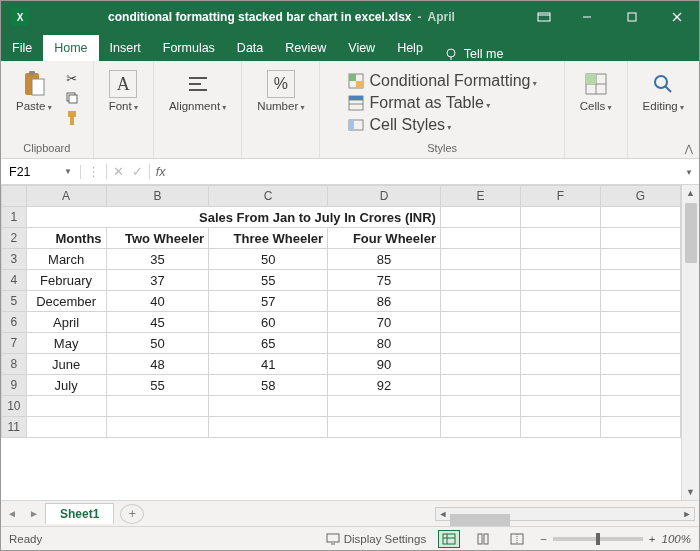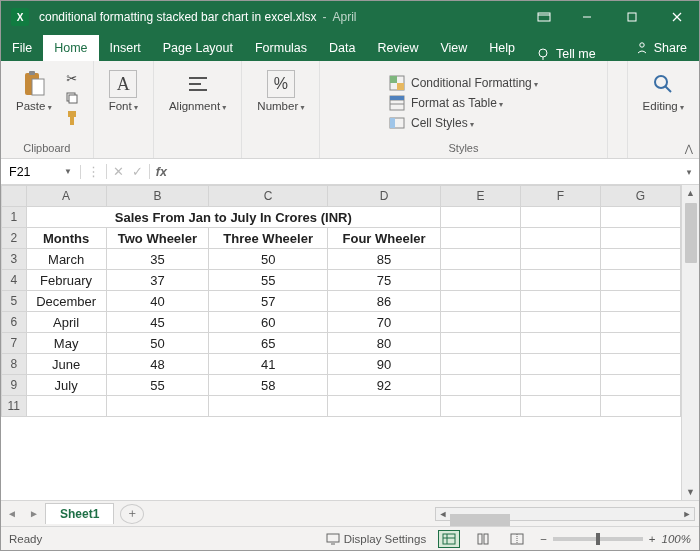--- a/index.html
+++ b/index.html
@@ -2,21 +2,21 @@
 <html><head>
 <meta charset="utf-8">
 <style>
   * { box-sizing: border-box; margin: 0; padding: 0; font-family: "Segoe UI", Arial, sans-serif; }
   body { width: 700px; height: 551px; background: #f0f0f0; overflow: hidden; }
   .window { width: 700px; height: 551px; background: #fff; display: flex; flex-direction: column; border: 1px solid #999; }
 
   
   .titlebar { height: 32px; background: #1e6f46; display: flex; align-items: center; color: #fff; font-size: 12px; padding-left: 10px; }
   .titlebar .excel-icon { width: 18px; height: 18px; background: #107c41; margin-right: 10px; display:flex; align-items:center; justify-content:center; color:#fff; font-weight:bold; font-size:10px; border-radius:2px;}
-  .titlebar .title-group { flex: 1; display:flex; gap:6px; align-items:center;}
+  .titlebar .title-group { flex: 1; display:flex; justify-content:center; gap:6px; align-items:center;font-weight:bold;}
   .titlebar .doc { color: #fff; }
   .titlebar .app { color: rgba(255,255,255,0.7); }
   .titlebar .winctrls { display: flex; }
   .titlebar .winctrls div { width: 45px; height: 32px; display:flex; align-items:center; justify-content:center; color:#fff; cursor:pointer; font-size:12px;}
   .titlebar .winctrls .ribbonopt { width:40px; }
 
   
   .tabs { height: 28px; background: #1e6f46; display: flex; align-items: flex-end; color: #fff; font-size: 12.5px; }
   .tabs .tab { padding: 6px 11px; cursor: pointer; }
   .tabs .tab.active { background: #fff; color: #1e6f46; }
@@ -28,43 +28,43 @@
   .ribbon { height: 98px; background: #f3f2f1; border-bottom: 1px solid #d6d6d6; display: flex; font-size: 11px; color:#444; position:relative;}
   .ribbon .group { border-right: 1px solid #e1e1e1; padding: 4px 8px 2px 8px; display:flex; flex-direction:column; align-items:center; justify-content:space-between;}
   .ribbon .group .label { text-align:center; color:#666; font-size:11px; padding:2px 0;}
   .ribbon .bigbtn { display:flex; flex-direction:column; align-items:center; gap:2px; padding:4px 6px; cursor:pointer; border:1px solid transparent; border-radius:3px;}
   .ribbon .iconbox { width:28px; height:28px; display:flex; align-items:center; justify-content:center; font-size:20px;}
   .ribbon .btxt { font-size:11.5px; }
   .ribbon .drop::after { content:" \25BE"; font-size:8px; color:#666;}
   .clipside { display:flex; flex-direction:column; gap:2px; padding:4px 2px;}
   .clipside .small { width:22px; height:18px; display:flex; align-items:center; justify-content:center; cursor:pointer; font-size:13px;}
   .styles-list { display:flex; flex-direction:column; gap:2px; align-items:flex-start; padding:2px 4px;}
-  .styles-list .row { display:flex; align-items:center; gap:6px; cursor:pointer; font-size:12px; padding:1px 4px;}
+  .styles-list .row { display:flex; align-items:center; gap:6px; cursor:pointer; font-size:16px; padding:1px 4px;}
   .styles-list .row .ic { width:16px; height:16px; display:flex; align-items:center; justify-content:center; font-size:13px;}
   .collapse-caret { position:absolute; right:6px; bottom:4px; font-size:10px; color:#666; cursor:pointer;}
 
   
   .fxbar { height: 26px; border-bottom:1px solid #d6d6d6; display:flex; align-items:center; background:#fff; font-size:12.5px;}
   .fxbar .namebox { width:80px; border-right:1px solid #d6d6d6; padding:0 8px; display:flex; align-items:center; justify-content:space-between;}
   .fxbar .namebox .dd { font-size:8px; color:#666; cursor:pointer;}
   .fxbar .fxbtns { display:flex; align-items:center; border-right:1px solid #d6d6d6; padding:0 6px; gap:8px; color:#bbb;}
   .fxbar .fxbtns span { cursor:pointer; font-size:13px;}
-  .fxbar .fxlabel { padding:0 6px; font-style:italic; color:#666;font-weight:bold;}
+  .fxbar .fxlabel { padding:0 6px; font-style:italic; color:#666;}
   .fxbar input { flex:1; border:none; outline:none; font-size:12.5px; padding:0 4px;}
   .fxbar .expand { width:20px; text-align:center; color:#666; cursor:pointer; font-size:9px;}
 
   
   .gridwrap { flex:1; display:flex; overflow:hidden; position:relative;}
   table.grid { border-collapse:collapse; width:100%; font-size:13px; color:#222;}
   table.grid th, table.grid td { border:1px solid #d4d4d4; height:21px; }
   table.grid thead th { background:#e6e6e6; font-weight:normal; color:#555; font-size:12px; text-align:center; position:relative;}
   table.grid .rowhdr { background:#e6e6e6; text-align:center; color:#555; font-size:12px; width:24px;}
   table.grid .corner { background:#e6e6e6; width:24px;}
   table.grid td { padding:0 4px; text-align:right;}
-  table.grid td.txt { text-align:center;}
+  table.grid td.txt { text-align:right;}
   table.grid td.center { text-align:center;}
   .bold { font-weight:bold; }
   .vscroll { width:18px; background:#f0f0f0; border-left:1px solid #d6d6d6; display:flex; flex-direction:column; align-items:center;}
   .vscroll .arr { height:16px; font-size:9px; color:#666; display:flex;align-items:center;justify-content:center; width:100%; cursor:pointer;}
   .vscroll .thumb { background:#c8c8c8; width:12px; height:60px; margin-top:2px; border-radius:1px;}
 
   
   .sheetbar { height:26px; border-top:1px solid #d6d6d6; display:flex; align-items:center; background:#f3f2f1; font-size:12px;}
   .sheetbar .navbtn { width:22px; text-align:center; color:#888; cursor:pointer; font-size:10px;}
   .sheetbar .sheettab { background:#fff; border:1px solid #ccc; border-bottom:none; padding:3px 14px; font-weight:bold; color:#1e6f46;}
@@ -120,45 +120,35 @@
             <line x1="10" y1="2" x2="2" y2="10" stroke="#fff" stroke-width="1.2"></line>
           </svg>
       </div>
     </div>
   </div>
 
   <div class="tabs">
     <div class="tab">File</div>
     <div class="tab active">Home</div>
     <div class="tab">Insert</div>
-    <div class="tab">Page Layout</div>
     <div class="tab">Formulas</div>
     <div class="tab">Data</div>
     <div class="tab">Review</div>
     <div class="tab">View</div>
     <div class="tab">Help</div>
     <div class="tell">
       <span>
         <svg width="14" height="14" viewBox="0 0 14 14">
             <circle cx="7" cy="6" r="4" fill="none" stroke="#fff" stroke-width="1"></circle>
             <line x1="7" y1="10" x2="7" y2="13" stroke="#fff"></line>
           </svg>
       </span>
       <span>Tell me</span>
     </div>
     <div class="spacer"></div>
-    <div class="share">
-      <span>
-        <svg width="14" height="14" viewBox="0 0 14 14">
-            <circle cx="7" cy="4" r="2.2" fill="none" stroke="#fff"></circle>
-            <path d="M3 12 Q7 8 11 12" fill="none" stroke="#fff"></path>
-          </svg>
-      </span>
-      <span>Share</span>
-    </div>
   </div>
 
   <div class="ribbon">
     <div class="group">
       <div style="display:flex;">
         <div class="bigbtn">
           <div class="iconbox">
             <svg width="26" height="30" viewBox="0 0 26 30">
                 <rect x="4" y="4" width="14" height="22" rx="2" fill="#c58a3a"></rect>
                 <rect x="8" y="2" width="6" height="4" rx="1" fill="#888"></rect>
@@ -252,20 +242,31 @@
                 <rect x="1" y="3" width="5" height="10" fill="#9fc5e8"></rect>
               </svg>
             </span>
           <span class="drop">Cell Styles</span>
         </div>
       </div>
       <div class="label">Styles</div>
     </div>
 
     <div class="group">
+      <div class="bigbtn">
+        <div class="iconbox">
+          <svg width="26" height="26" viewBox="0 0 26 26">
+              <rect x="3" y="3" width="20" height="20" fill="none" stroke="#888"></rect>
+              <line x1="3" y1="13" x2="23" y2="13" stroke="#888"></line>
+              <line x1="13" y1="3" x2="13" y2="23" stroke="#888"></line>
+              <rect x="3" y="3" width="10" height="10" fill="#b6d7a8"></rect>
+            </svg>
+        </div>
+        <span class="btxt drop">Cells</span>
+      </div>
       <div class="label">&nbsp;</div>
     </div>
 
     <div class="group" style="border-right:none;">
       <div class="bigbtn">
         <div class="iconbox">
           <svg width="24" height="24" viewBox="0 0 24 24">
               <circle cx="10" cy="10" r="6" fill="none" stroke="#3a6fa5" stroke-width="2"></circle>
               <line x1="14" y1="14" x2="20" y2="20" stroke="#3a6fa5" stroke-width="2"></line>
             </svg>
@@ -402,20 +403,30 @@
               <td class="rowhdr">9</td>
           <td class="center">July</td>
           <td class="center">55</td>
           <td class="center">58</td>
           <td class="center">92</td>
           <td></td>
               <td></td>
               <td></td>
             </tr>
         <tr>
+              <td class="rowhdr">10</td>
+          <td></td>
+              <td></td>
+              <td></td>
+              <td></td>
+              <td></td>
+              <td></td>
+              <td></td>
+            </tr>
+        <tr>
               <td class="rowhdr">11</td>
           <td></td>
               <td></td>
               <td></td>
               <td></td>
               <td></td>
               <td></td>
               <td></td>
             </tr>
       </tbody>

